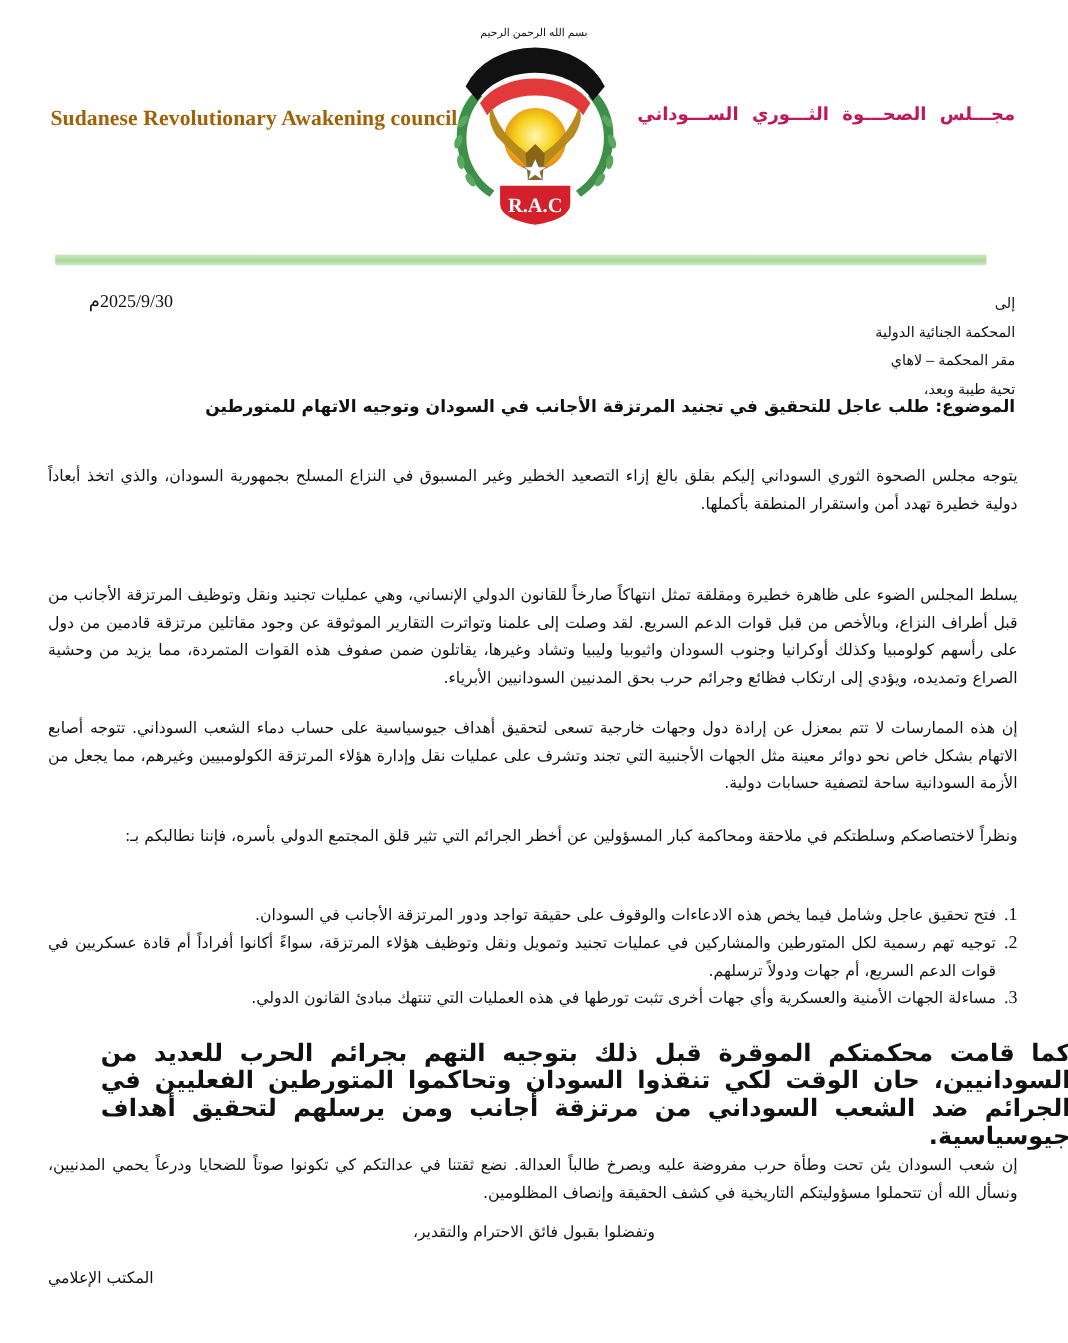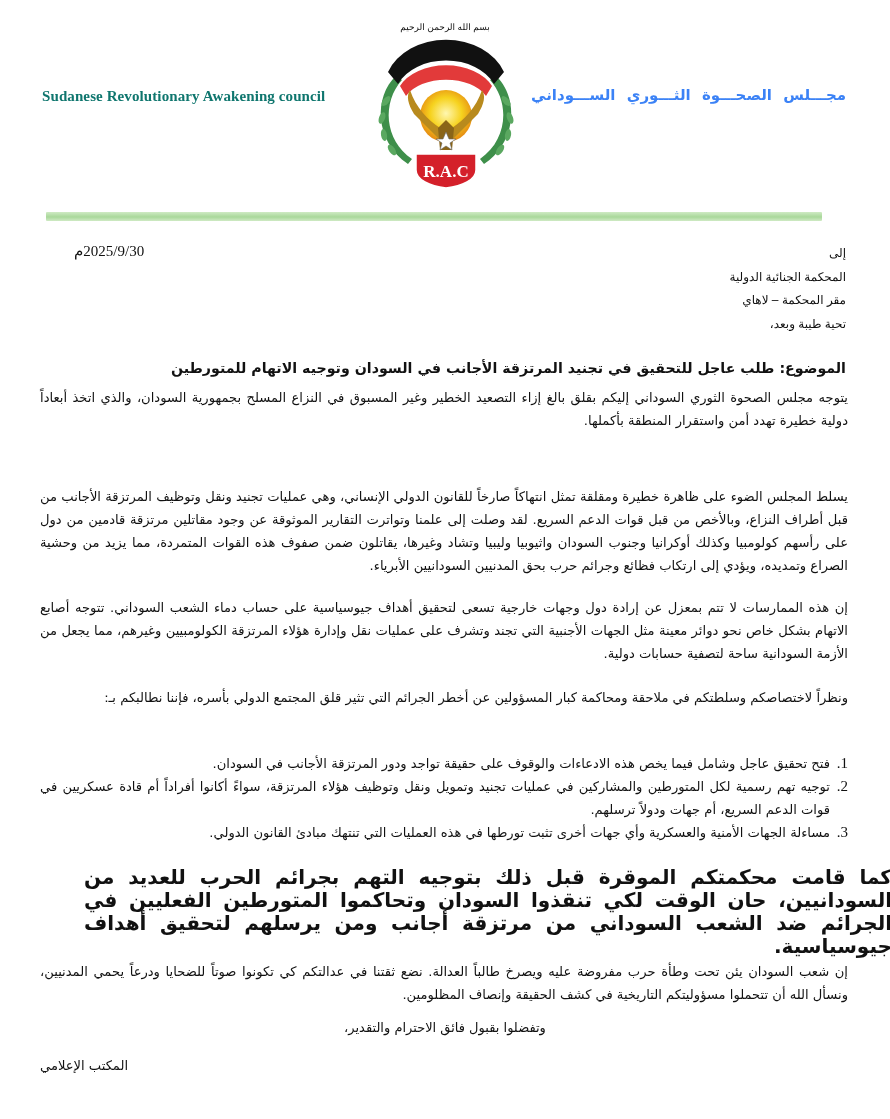--- a/index.html
+++ b/index.html
@@ -2,27 +2,27 @@
 <html><head>
   <meta charset="utf-8">
   <style>
     * { box-sizing: border-box; margin: 0; padding: 0; }
     html, body { width: 890px; height: 1119px; background: #ffffff; overflow: hidden; }
     body { position: relative; font-family: "Liberation Sans", sans-serif; color: #111; }
 
     .header { position: absolute; left: 0; top: 0; width: 890px; height: 200px; }
     .en-name {
       position: absolute; left: 42px; top: 88px;
-      font-family: "Liberation Serif", serif; font-weight: bold; font-size: 15px;
-      color: #0f766e; letter-spacing: 0.1px;
+      font-family: "Liberation Serif", serif; font-weight: bold; font-size: 18px;
+      color: #a16207; letter-spacing: 0.1px;
     }
     .ar-name {
       position: absolute; right: 44px; top: 86px; direction: rtl;
       font-family: "DejaVu Sans", sans-serif; font-weight: bold; font-size: 15px;
-      color: #3b82f6; letter-spacing: 1px; word-spacing: 6px; text-align: right;
+      color: #be185d; letter-spacing: 1px; word-spacing: 6px; text-align: right;
     }
     .basmala {
       position: absolute; left: 390px; top: 22px; width: 110px; text-align: center;
       direction: rtl; font-size: 9px; font-weight: normal; color: #111;
     }
     .logo { position: absolute; left: 366px; top: 36px; width: 160px; height: 152px; }
 
     .divider {
       position: absolute; left: 46px; top: 212px; width: 776px; height: 9px;
       background: linear-gradient(#cfeac4, #a9d89a 55%, #cfeac4);
@@ -31,21 +31,21 @@
 
     .date {
       position: absolute; left: 74px; top: 242px;
       font-family: "Liberation Serif", serif; font-size: 15px; direction: rtl; unicode-bidi: plaintext;
     }
     .recipient {
       position: absolute; right: 44px; top: 242px; direction: rtl; text-align: right;
       font-family: Liberation Sans, sans-serif; font-size: 12px; line-height: 23.5px;
     }
     .subject {
-      position: absolute; right: 44px; top: 360px; direction: rtl; text-align: right;
+      position: absolute; right: 44px; top: 331px; direction: rtl; text-align: right;
       font-family: "DejaVu Sans", sans-serif; font-weight: bold; font-size: 14.2px;
     }
 
     .body-text {
       position: absolute; left: 40px; width: 808px; direction: rtl; text-align: justify;
       text-align-last: right;
       font-family: "DejaVu Sans", sans-serif; font-size: 13.1px; line-height: 23px;
     }
     .p1 { top: 386px; }
     .p2 { top: 485px; }

